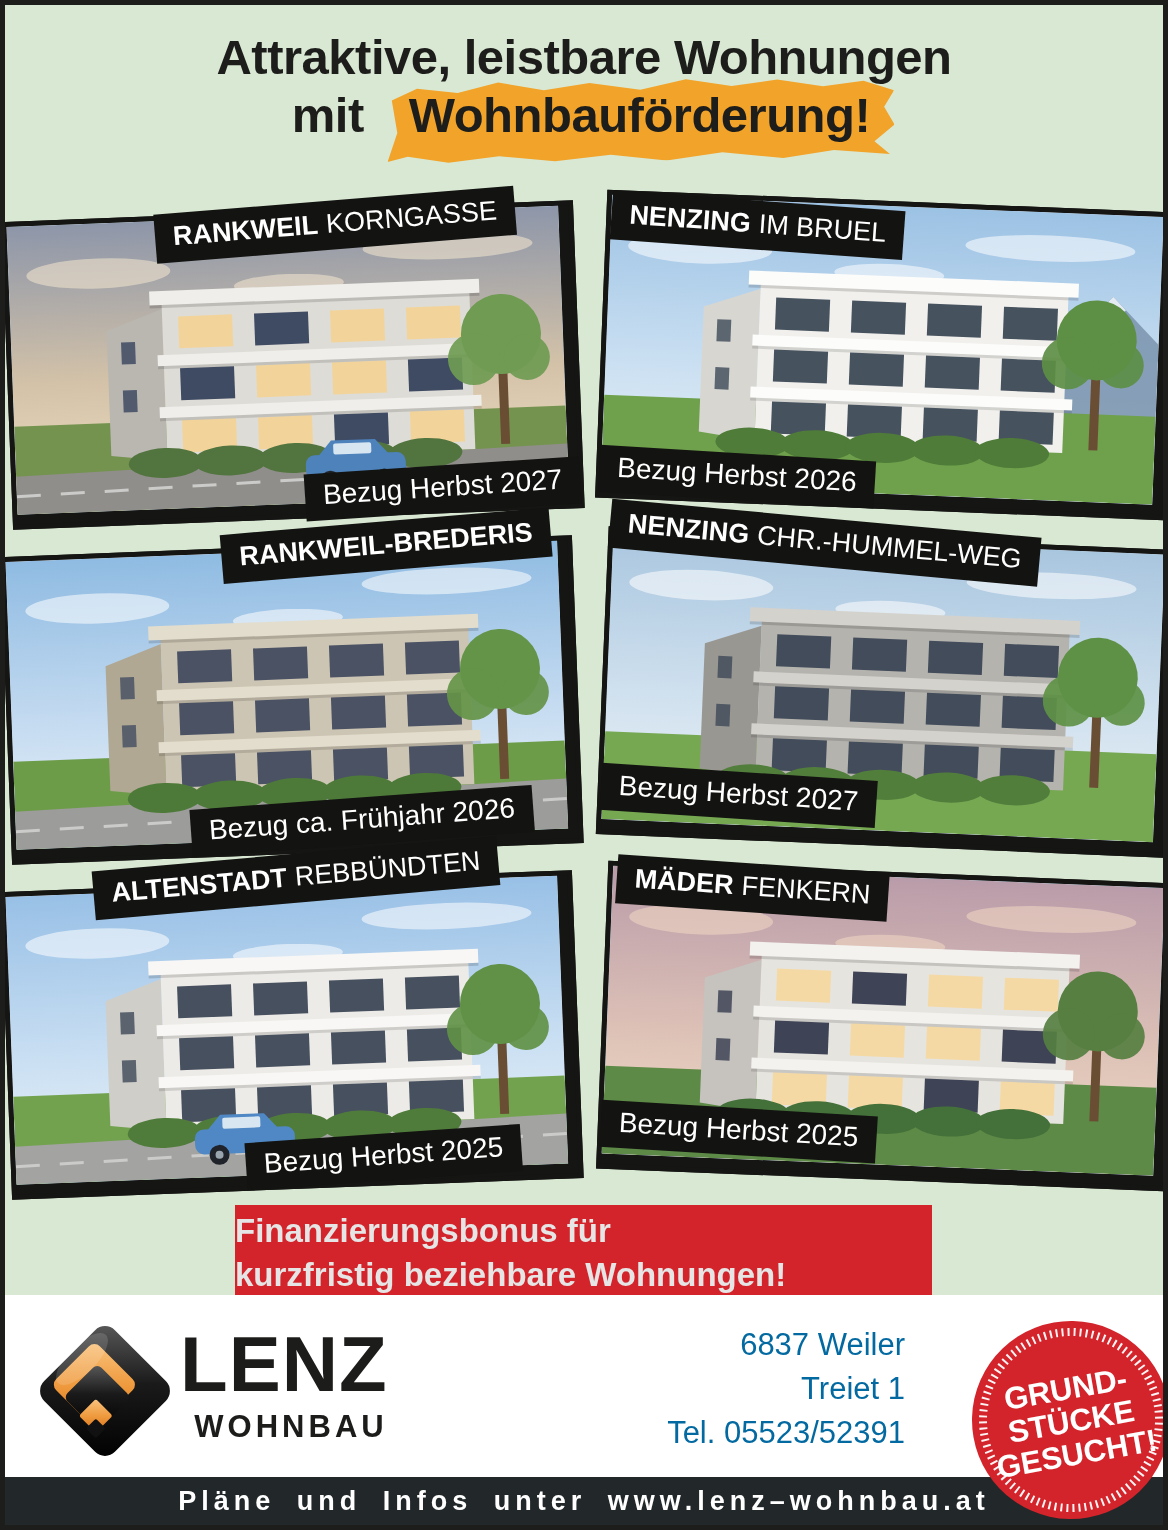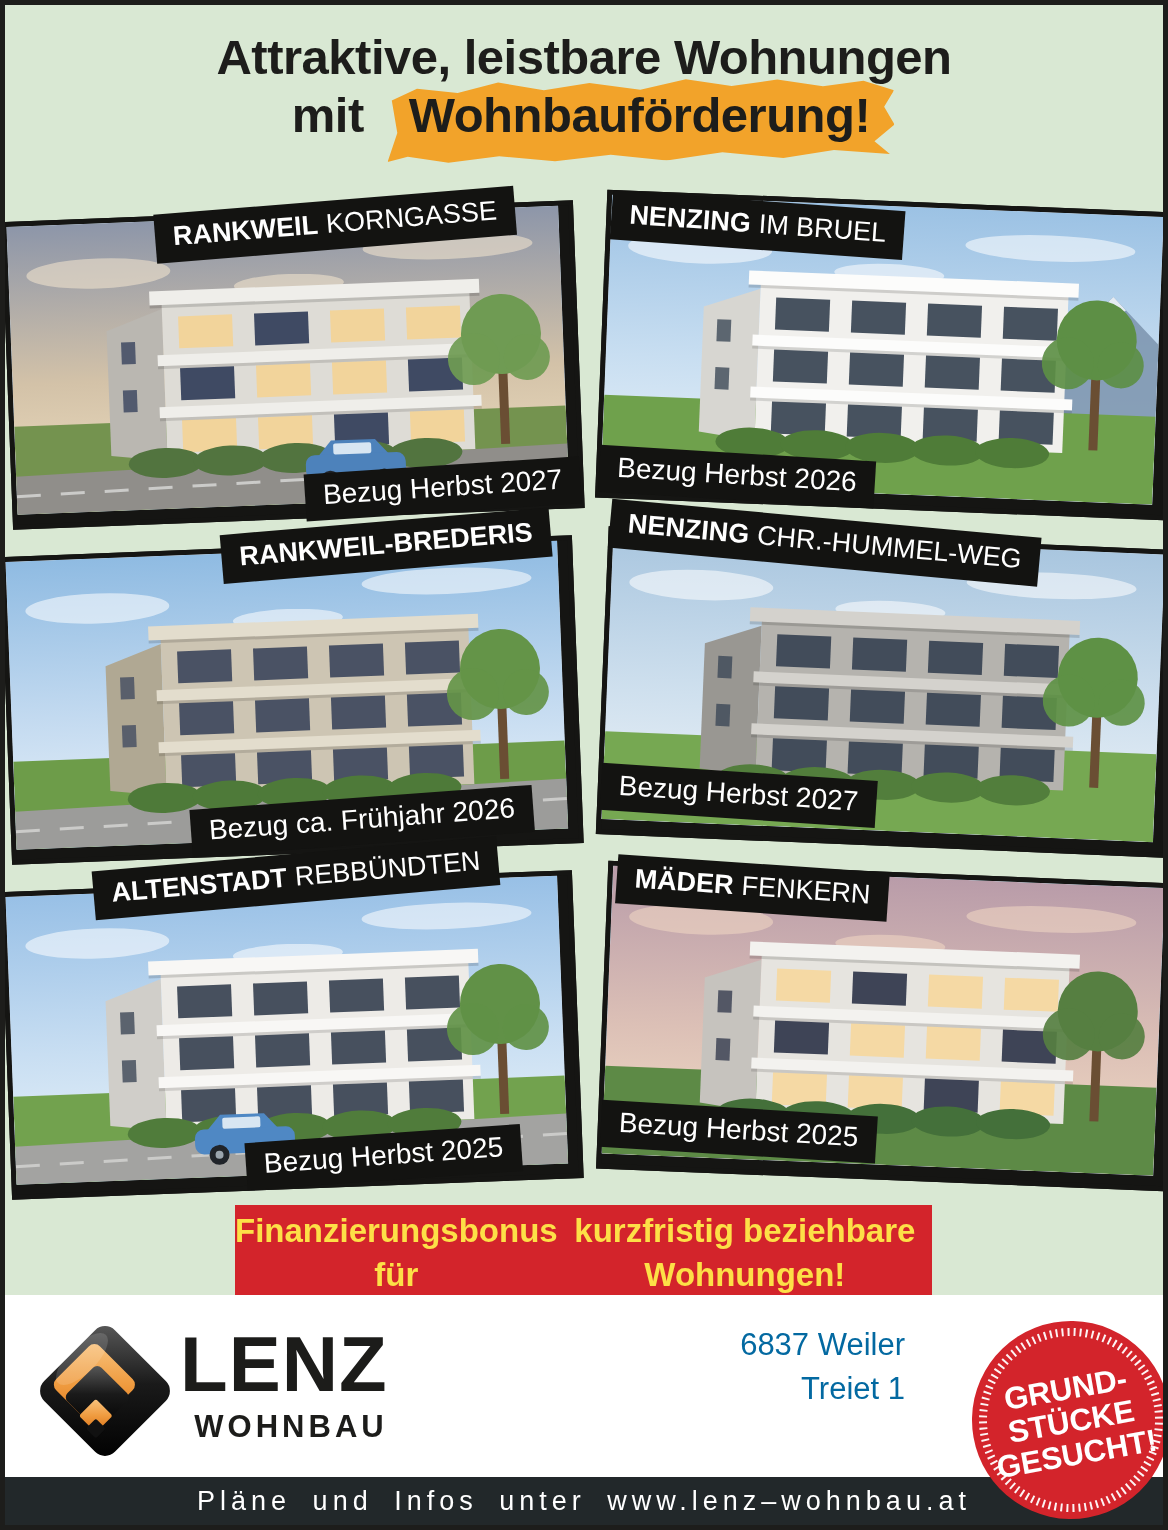--- a/index.html
+++ b/index.html
@@ -38,33 +38,33 @@
   .card-4 .top-label{left:-4px;top:-22px;transform:rotate(2.8deg);}
   .card-4 .bezug-label{left:-2px;bottom:16px;transform:rotate(1.4deg);}
   .card-5{left:1px;top:876px;transform:rotate(-2.2deg);}
   .card-5 .top-label{left:88px;top:-32px;transform:rotate(-2.8deg);}
   .card-5 .bezug-label{right:56px;bottom:0px;transform:rotate(-1.8deg);}
   .card-6{left:597px;top:867px;transform:rotate(2.3deg);}
   .card-6 .top-label{left:4px;top:-8px;transform:rotate(1.6deg);}
   .card-6 .bezug-label{left:-2px;bottom:14px;transform:rotate(1.2deg);}
   
   .banner{position:absolute;left:230px;top:1200px;width:697px;height:95px;background:#d3242b;
-    color:#fde047;display:flex;flex-direction:row;justify-content:center;align-items:center;
+    color:#e5e5e5;display:flex;flex-direction:column;justify-content:center;align-items:flex-start;
     text-align:center;font-weight:bold;font-size:33px;line-height:1.32;}
   
   .footer-white{position:absolute;left:0;right:0;top:1290px;height:182px;background:#ffffff;}
   .brand{position:absolute;left:25px;top:1306px;display:flex;align-items:flex-start;}
   .brand-names{margin-left:0;margin-top:16px;display:inline-block;}
   .brand-name{font-size:78px;font-weight:800;color:#1c1c1a;line-height:0.95;letter-spacing:1px;}
   .brand-division{font-size:31px;font-weight:bold;color:#1c1c1a;letter-spacing:4px;text-align:right;margin-top:8px;}
   .address{position:absolute;right:258px;top:1318px;text-align:right;
     font-size:31px;color:#0369a1;line-height:1.42;}
   .bottom-bar{position:absolute;left:0;right:0;top:1472px;height:48px;background:#22282a;
     color:#fff;display:flex;align-items:center;justify-content:center;z-index:4;
-    font-weight:normal;font-size:27px;letter-spacing:5px;word-spacing:9px;text-align:right;}
+    font-weight:bold;font-size:27px;letter-spacing:5px;word-spacing:9px;text-align:right;}
   .badge{position:absolute;left:963px;top:1312px;width:206px;height:206px;z-index:5;}
   svg text{font-family:"Liberation Sans",sans-serif;}
 </style>
 </head>
 <body>
 
 <div class="page">
 
   <div class="title">
     <div>Attraktive, leistbare Wohnungen</div>
@@ -504,20 +504,21 @@
     </svg>
     <div class="brand-names">
       <div class="brand-name">LENZ</div>
       <div class="brand-division">WOHNBAU</div>
     </div>
   </div>
 
   <div class="address">
     <div>6837 Weiler</div>
     <div>Treiet 1</div>
+    <div>Tel. 05523/52391</div>
   </div>
 
   <div class="bottom-bar">
     <span>Pläne und Infos unter www.lenz–wohnbau.at</span>
   </div>
 
   <div class="badge">
     <svg width="206" height="206" viewBox="0 0 206 206">
       <g transform="rotate(-10 103 103)">
         <circle cx="103" cy="103" r="99" fill="#d3242b"></circle>

